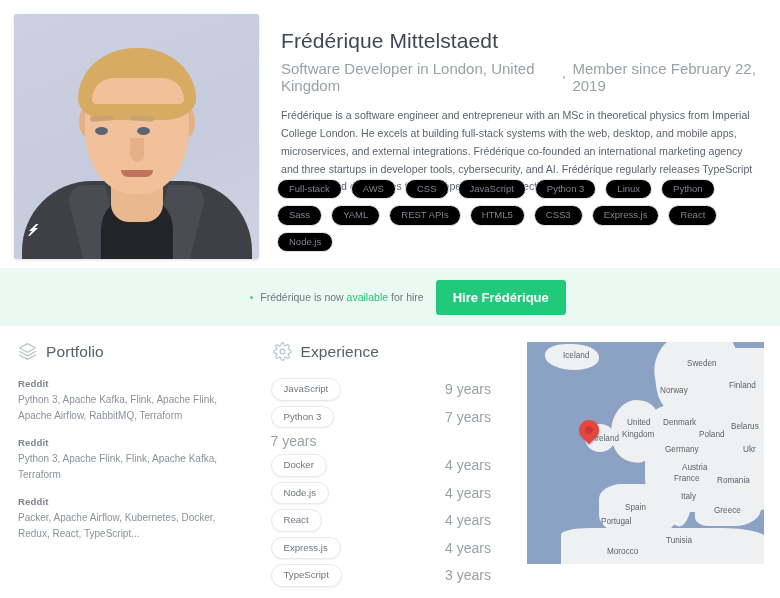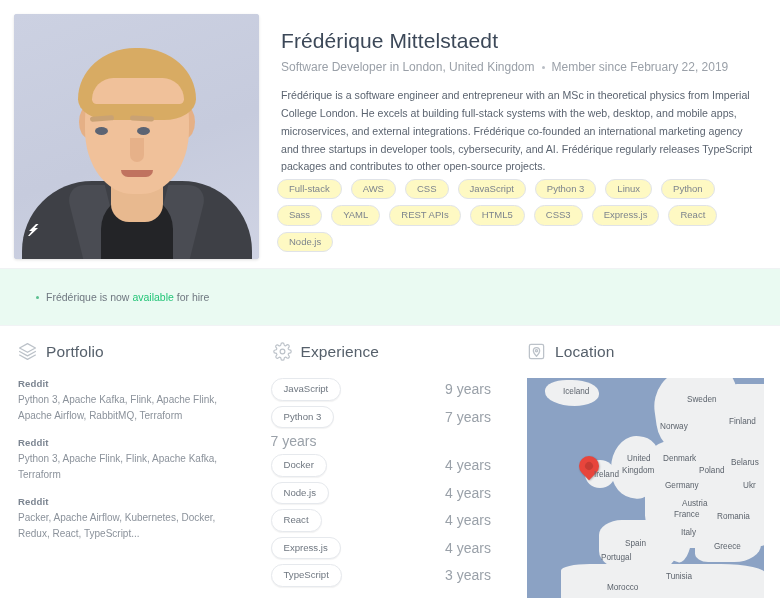--- a/index.html
+++ b/index.html
@@ -143,21 +143,21 @@
   }
   .hero-name {
     font-size: 21px;
     font-weight: 400;
     color: #3c4858;
     letter-spacing: .1px;
     line-height: 1.2;
   }
   .hero-meta {
     margin-top: 7px;
-    font-size: 12px;
+    font-size: 15px;
     color: #9aa0a8;
     display: flex;
     align-items: center;
     gap: 7px;
   }
   .meta-dot {
     display: inline-block; width: 3px; height: 3px; border-radius: 50%;
     background: #b9bec5;
   }
   .hero-bio {
@@ -176,34 +176,35 @@
     flex-wrap: wrap;
     gap: 6px 9px;
     width: 470px;
   }
   .tag {
     border: 1px solid #e0e3e8;
     border-radius: 11px;
     padding: 3px 11px 4px;
     font-size: 9.5px;
     color: #7d848d;
-    background: #fef9c3;
+    background: #000000;
     line-height: 1.2;
     white-space: nowrap;
   }
 
   
   .hire-bar {
     position: relative;
     width: 100%;
     height: 57px;
     background: #eafaf2;
     border-top: 1px solid #f0f2f4;
     display: flex;
     align-items: center;
+    justify-content: center;
     gap: 12px;
     padding-left: 36px;
   }
   .hire-status {
     font-size: 10.5px;
     color: #6f7780;
     display: flex;
     align-items: center;
     gap: 7px;
   }
@@ -366,20 +367,21 @@
         <span class="tag">React</span>
         <span class="tag">Node.js</span>
       </div>
   </div>
 
   <div class="hire-bar">
     <div class="hire-status">
       <span class="status-dot"></span>
       <span><span>Frédérique is now </span><span class="avail">available</span><span> for hire</span></span>
     </div>
+    <button class="hire-btn">Hire Frédérique</button>
   </div>
 
   <div class="cols">
 
     <div class="col col-portfolio">
       <div class="sec-head">
         <span class="sec-ico">
           <svg viewBox="0 0 24 24" width="19" height="19" fill="none" stroke="currentColor" stroke-width="1.6" stroke-linecap="round" stroke-linejoin="round">
             <polygon points="12 2 22 7.5 12 13 2 7.5 12 2"></polygon>
             <polyline points="2 12 12 17.5 22 12"></polyline>
@@ -443,30 +445,20 @@
             <span class="xp-years">4 years</span>
           </div>
           <div class="xp-row">
             <span class="xp-chip">TypeScript</span>
             <span class="xp-years">3 years</span>
           </div>
         </div>
     </div>
 
     <div class="col col-location">
-      <div class="sec-head">
-        <span class="sec-ico">
-          <svg viewBox="0 0 24 24" width="19" height="19" fill="none" stroke="currentColor" stroke-width="1.6" stroke-linecap="round" stroke-linejoin="round">
-            <rect x="3" y="3" width="18" height="18" rx="2"></rect>
-            <path d="M12 18s4-4.2 4-7a4 4 0 1 0-8 0c0 2.8 4 7 4 7z"></path>
-            <circle cx="12" cy="11" r="1.4"></circle>
-          </svg>
-        </span>
-        <span class="sec-title">Location</span>
-      </div>
 
       <div class="map">
 
         <div class="land" style="left:18px;top:2px;width:54px;height:26px;border-radius:40% 50% 45% 55%;"></div>
         <div class="land" style="left:128px;top:-10px;width:84px;height:86px;border-radius:44% 30% 50% 40%;transform:rotate(-8deg);"></div>
         <div class="land" style="left:186px;top:6px;width:70px;height:70px;border-radius:35% 20% 40% 50%;"></div>
         <div class="land" style="left:84px;top:58px;width:48px;height:62px;border-radius:50% 45% 40% 55%;transform:rotate(10deg);"></div>
         <div class="land" style="left:58px;top:82px;width:30px;height:28px;border-radius:50%;"></div>
         <div class="land" style="left:118px;top:62px;width:140px;height:108px;border-radius:22% 10% 26% 30%;"></div>
         <div class="land" style="left:72px;top:142px;width:76px;height:50px;border-radius:30% 20% 28% 38%;"></div>

